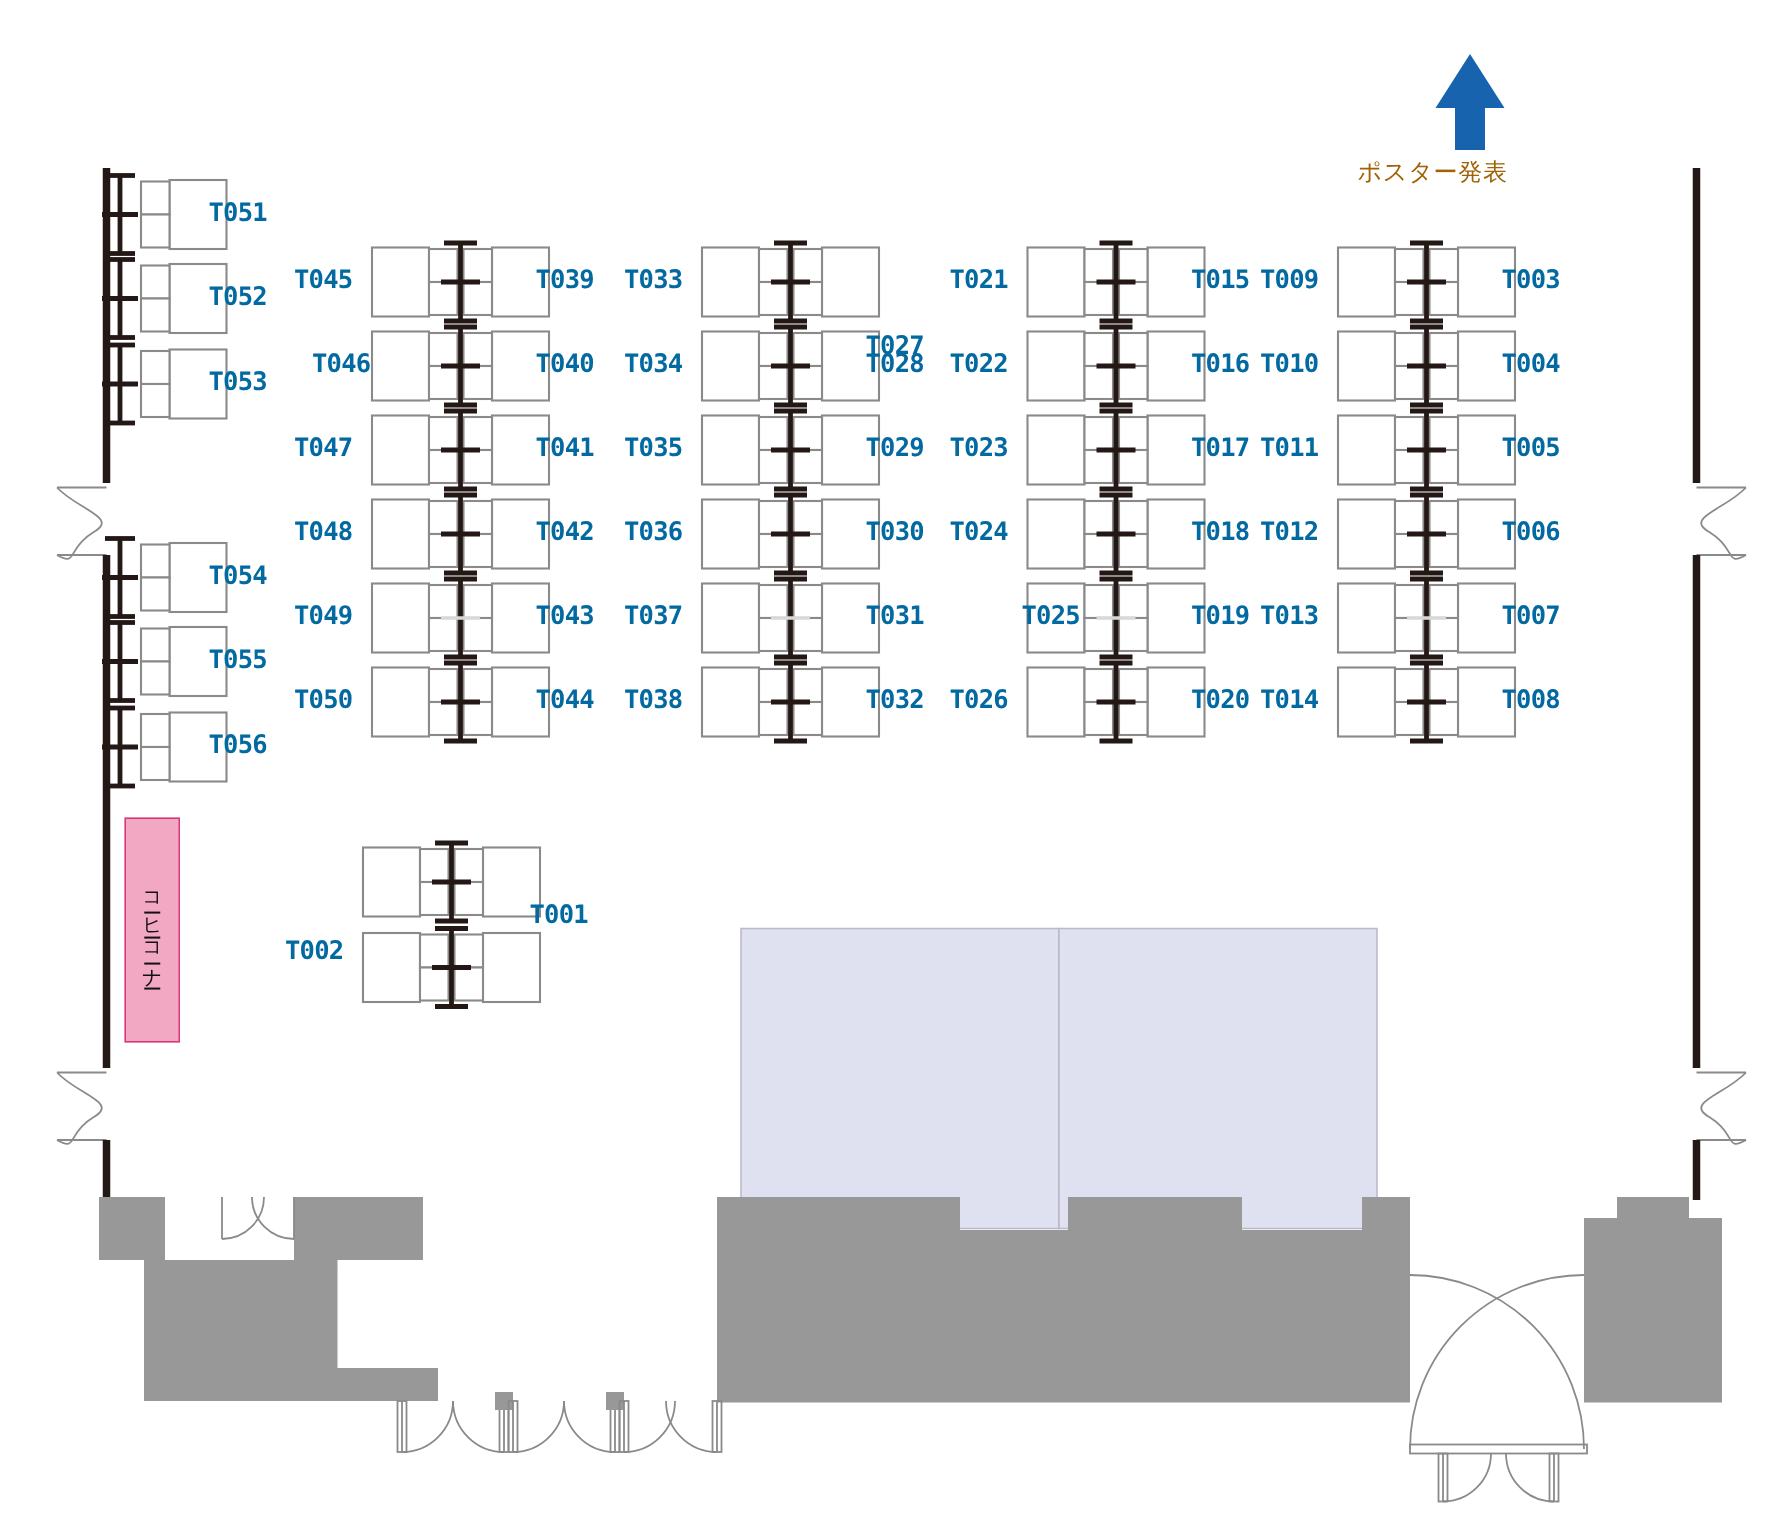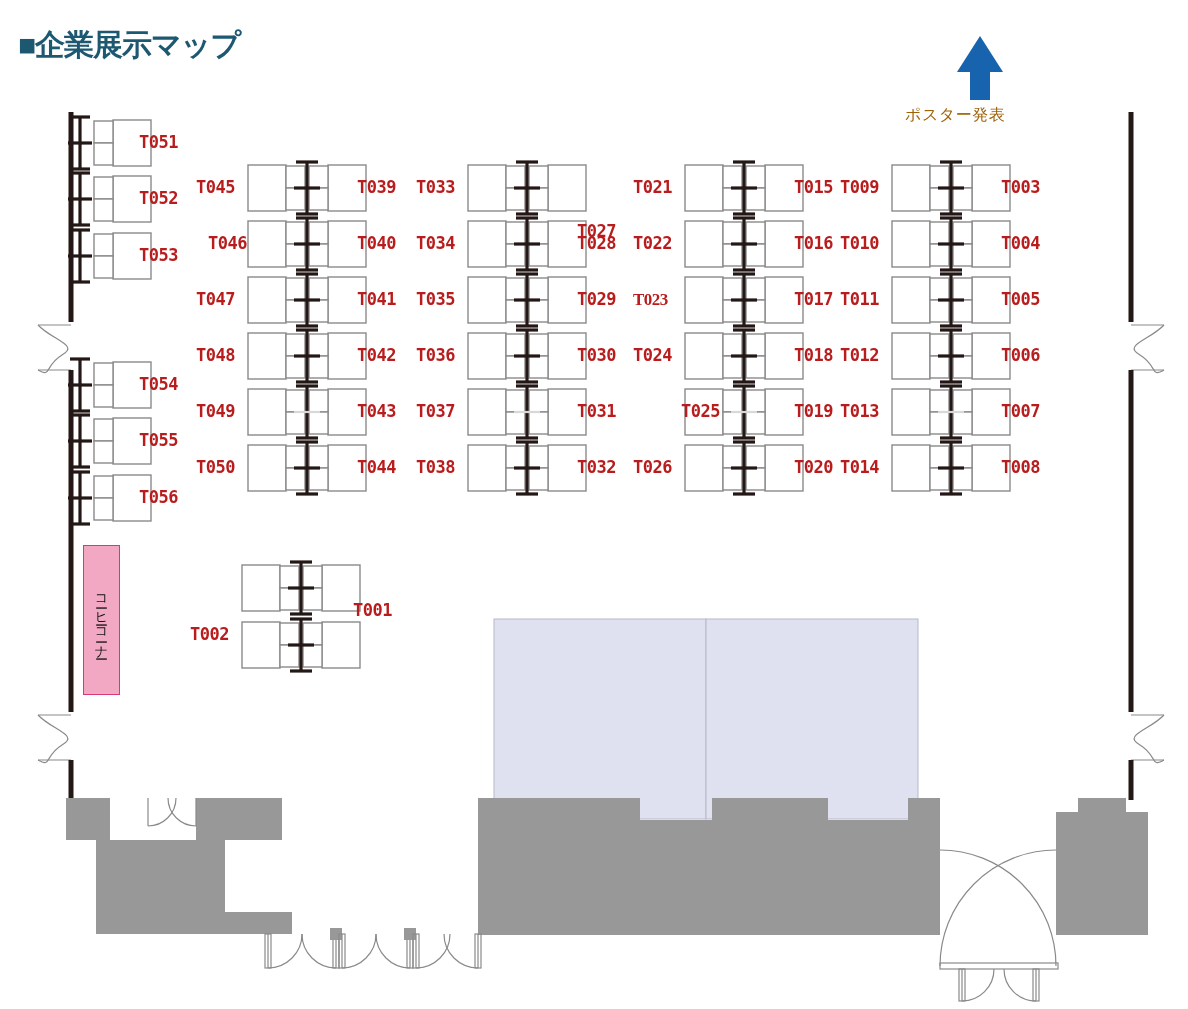--- a/index.html
+++ b/index.html
@@ -24,21 +24,21 @@
   .poster-label{
     position:absolute;left:905px;top:105px;
     font-size:16px;color:#a16207;white-space:nowrap;letter-spacing:0.5px;
   }
 
   
   #floor{position:absolute;left:0;top:0;width:1188px;height:1009px;}
 
   
   .blabel{
-    position:absolute;font-size:17px;font-weight:bold;color:#b91c1c;
+    position:absolute;font-size:17px;font-weight:bold;color:#0369a1;
     letter-spacing:-0.5px;white-space:nowrap;line-height:1;
     font-family:"DejaVu Sans Mono","Liberation Mono",monospace;
   }
 
   
   .coffee{
     position:absolute;left:83px;top:545px;width:35px;height:148px;
     background:#f2a7c3;border:1px solid #d8377a;
     display:flex;align-items:center;justify-content:center;
   }
@@ -56,21 +56,20 @@
     position:absolute;left:123px;top:837px;width:28px;height:28px;
     background:#fff;display:flex;align-items:center;justify-content:center;
     font-size:19px;color:#e8001d;line-height:1;
   }
 </style>
 </head>
 <body>
 
 <div id="root">
 
-  <div class="hdr-title">■企業展示マップ</div>
   <div class="poster-label">ポスター発表</div>
 
   <div class="coffee">
     <span>コーヒーコーナー</span>
   </div>
 
   <div class="cloak-label">クローク</div>
 
   <div class="e-marker">
     <span>E</span>
@@ -725,21 +724,21 @@
       <div class="blabel" style="left: 416px; top: 347px;">T036</div>
       <div class="blabel" style="left: 577px; top: 347px;">T030</div>
       <div class="blabel" style="left: 416px; top: 403px;">T037</div>
       <div class="blabel" style="left: 577px; top: 403px;">T031</div>
       <div class="blabel" style="left: 416px; top: 459px;">T038</div>
       <div class="blabel" style="left: 577px; top: 459px;">T032</div>
       <div class="blabel" style="left: 633px; top: 179px;">T021</div>
       <div class="blabel" style="left: 794px; top: 179px;">T015</div>
       <div class="blabel" style="left: 633px; top: 235px;">T022</div>
       <div class="blabel" style="left: 794px; top: 235px;">T016</div>
-      <div class="blabel" style="left: 633px; top: 291px; font-family: Liberation Serif, serif;">T023</div>
+      <div class="blabel" style="left: 633px; top: 291px;">T023</div>
       <div class="blabel" style="left: 794px; top: 291px;">T017</div>
       <div class="blabel" style="left: 633px; top: 347px;">T024</div>
       <div class="blabel" style="left: 794px; top: 347px;">T018</div>
       <div class="blabel" style="left: 633px; top: 403px; margin-left: 48px;">T025</div>
       <div class="blabel" style="left: 794px; top: 403px;">T019</div>
       <div class="blabel" style="left: 633px; top: 459px;">T026</div>
       <div class="blabel" style="left: 794px; top: 459px;">T020</div>
       <div class="blabel" style="left: 840px; top: 179px;">T009</div>
       <div class="blabel" style="left: 1001px; top: 179px;">T003</div>
       <div class="blabel" style="left: 840px; top: 235px;">T010</div>

